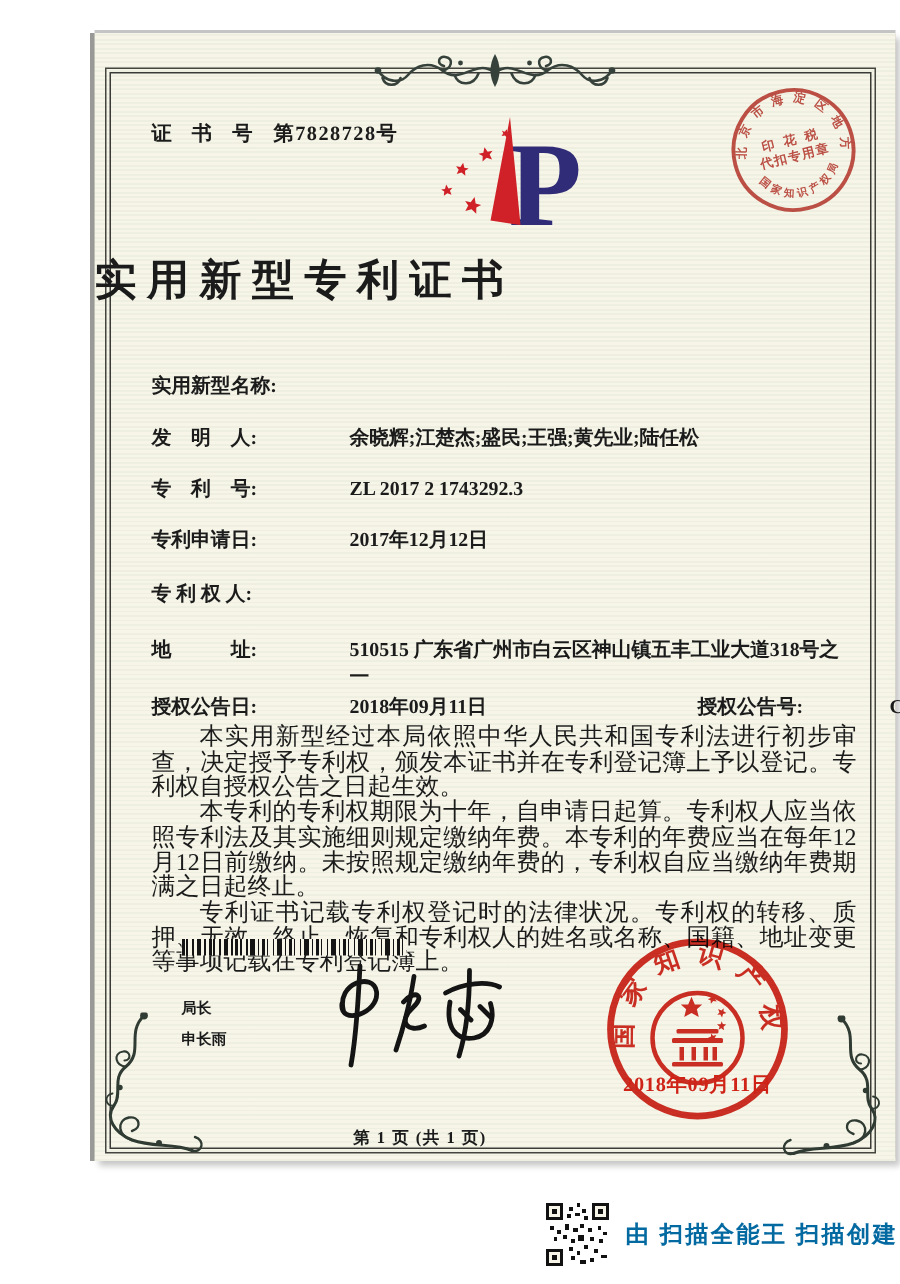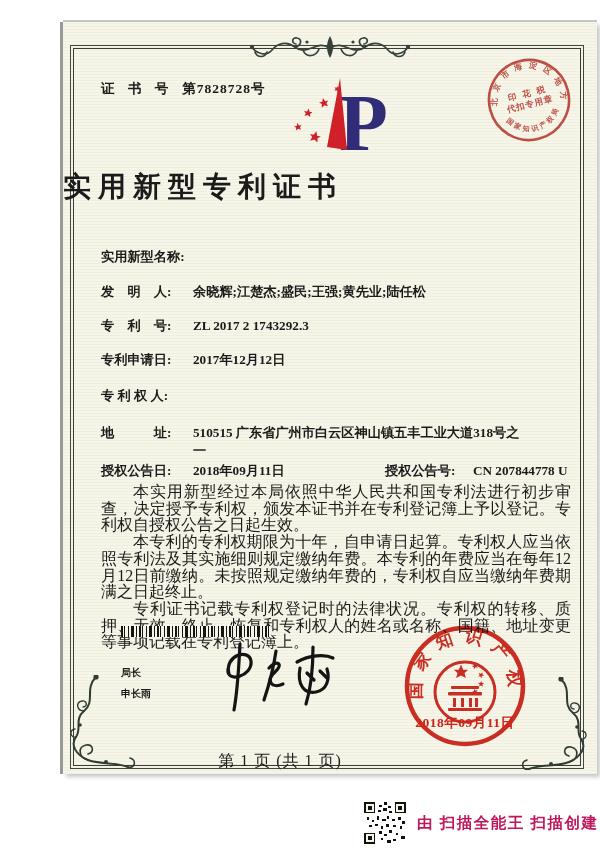--- a/index.html
+++ b/index.html
@@ -20,21 +20,21 @@
     border:1px solid #3a3a36;outline:1px solid #45453f;outline-offset:2px;}
   
   .cert-no{position:absolute;left:38px;top:58px;font-size:13.5px;font-weight:600;white-space:nowrap;}
   .cert-no .sp{letter-spacing:5px;}
   .cert-no .num{margin-left:9px;letter-spacing:1px;}
   .logo{position:absolute;left:226px;top:54px;width:108px;height:92px;}
   .title{position:absolute;left:0;right:0;top:146px;text-align:left;
     font-size:28px;font-weight:700;letter-spacing:7px;}
   
   .row{position:absolute;left:38px;right:18px;display:flex;align-items:flex-start;
-    font-size:13.2px;font-weight:600;line-height:17.5px;}
+    font-size:13.2px;font-weight:600;line-height:17.5px;gap:40px;}
   .row .lbl{flex:0 0 92px;white-space:nowrap;}
   .row .val{flex:1;}
   .row .val2line div{margin:0;}
   #row7 .val{flex:0 0 150px;}
   #row7 .lbl2{flex:0 0 88px;margin-left:42px;white-space:nowrap;}
   #row7 .valr{flex:1;white-space:nowrap;}
   
   .paras{position:absolute;left:38px;right:26px;top:462px;
     font-size:16px;line-height:16.7px;font-weight:500;text-align:justify;}
   .paras p{margin:0;text-indent:2em;}
@@ -44,32 +44,32 @@
       #141414 0 2px, #f6f5e8 2px 3px, #141414 3px 4px, #f6f5e8 4px 7px,
       #141414 7px 8px, #f6f5e8 8px 10px, #141414 10px 13px, #f6f5e8 13px 15px,
       #141414 15px 16px, #f6f5e8 16px 18px);}
   .director{position:absolute;left:58px;top:640px;font-size:10px;font-weight:700;line-height:21px;}
   .signature{position:absolute;left:150px;top:616px;width:134px;height:84px;}
   .seal{position:absolute;left:336px;top:598px;width:132px;height:132px;
     mix-blend-mode:multiply;opacity:.95;}
   .seal-date{position:absolute;left:332px;top:692px;width:140px;text-align:center;
     color:#cf2318;font-weight:700;font-size:13.5px;letter-spacing:.5px;white-space:nowrap;}
   .page-footer{position:absolute;left:0;right:100px;top:729px;text-align:center;
-    font-size:16px;font-weight:400;letter-spacing:1px;}
+    font-size:11px;font-weight:700;letter-spacing:1px;}
   .tax-seal{position:absolute;left:416px;top:28px;width:100px;height:100px;
     opacity:.9;mix-blend-mode:multiply;}
   
   .orn-top{position:absolute;left:180px;top:10px;width:174px;height:32px;}
   .orn-bl{position:absolute;left:3px;bottom:3px;width:72px;height:96px;}
   .orn-br{position:absolute;right:6px;bottom:1px;width:72px;height:96px;transform:scaleX(-1);}
   
   .scan{position:absolute;left:364px;top:802px;display:flex;align-items:center;gap:11px;}
   .scan .qr{width:42px;height:42px;}
   .scan .txt{font-family:"Liberation Sans","DejaVu Sans",sans-serif;
-    font-size:15.5px;font-weight:600;letter-spacing:1.5px;color:#be185d;white-space:nowrap;}
+    font-size:15.5px;font-weight:600;letter-spacing:1.5px;color:#0369a1;white-space:nowrap;}
 </style>
 </head>
 <body>
 
 <div class="cert">
 
   <div class="frame"></div>
 
   <svg class="orn-top" viewBox="0 0 174 32">
     <defs>

